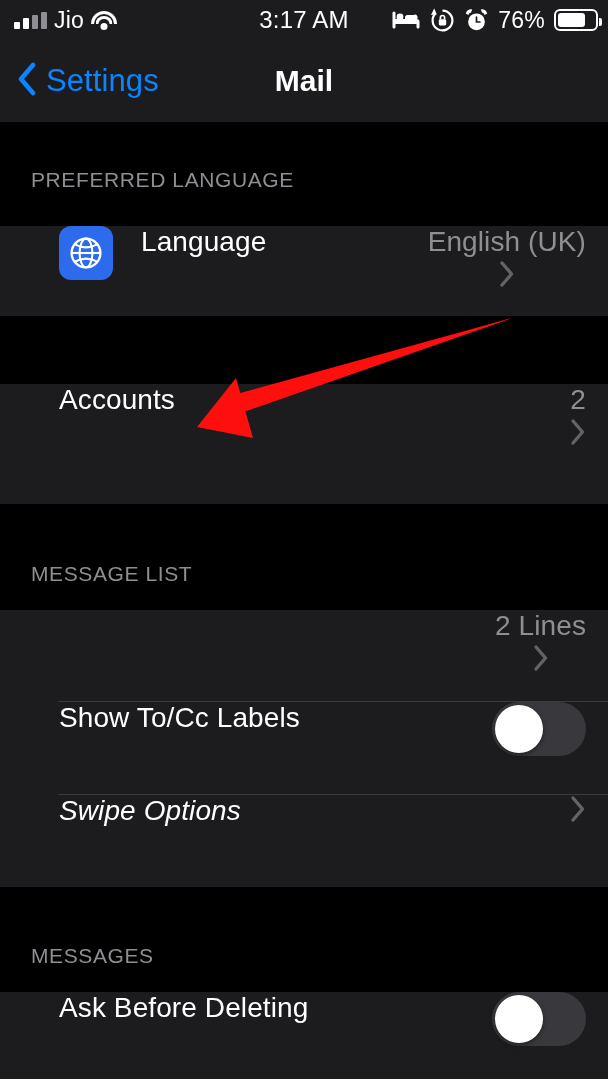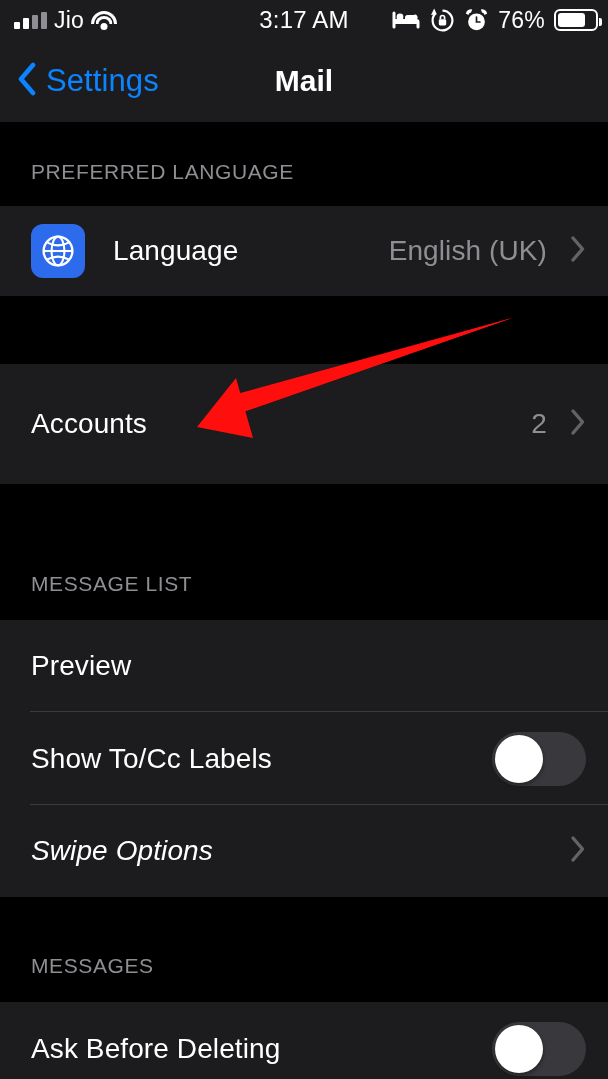--- a/index.html
+++ b/index.html
@@ -55,25 +55,25 @@
   
   #content{ position:absolute; top:122px; left:0; width:608px; bottom:0; background:#000; }
 
   .section-header{
     color:#8e8e93; font-size:21px; letter-spacing:.6px;
     padding-left:31px; display:flex; align-items:flex-end;
   }
   .group{ background:#1c1c1e; }
 
   .cell{
-    position:relative; display:flex; align-items:center;
-    padding-left:31px; padding-right:22px; background:#1c1c1e;
+    position:relative; display:flex; align-items:flex-start;
+    padding-left:31px; padding-right:22px; background:#1c1c1e;margin-left:28px;
   }
   .cell .label{ font-size:28px; color:#fff; letter-spacing:.1px; }
-  .cell .right{ margin-left:auto; display:flex; align-items:center; gap:23px; }
+  .cell .right{ margin-left:auto; display:flex; align-items:center; gap:2px;flex-direction:column; }
   .cell .value{ font-size:28px; color:#8e8e93; letter-spacing:.1px; }
   .chev{ width:16px; height:28px; flex:none; }
 
   .sep{ position:absolute; left:30px; right:0; bottom:0; height:1px; background:#3a3a3c; }
 
   .app-icon{
     width:54px; height:54px; border-radius:12px; background:#2c6beb;
     display:flex; align-items:center; justify-content:center; margin-right:28px; flex:none;
   }
 
@@ -148,21 +148,21 @@
         <path fill="none" stroke="#0a84ff" stroke-width="4.6" stroke-linecap="round" stroke-linejoin="round" d="M17 3 L5 17 L17 31"></path>
       </svg>
     </span>
     <span id="back-label">Settings</span>
   </div>
   <div id="nav-title">Mail</div>
 </div>
 
 <div id="content">
 
-  <div class="section-header" style="height:84px; padding-bottom:22px;">PREFERRED LANGUAGE</div>
+  <div class="section-header" style="height:104px; padding-bottom:34px;">PREFERRED LANGUAGE</div>
 
   <div class="group">
     <div class="cell" style="height:90px;">
       <div class="app-icon">
         <svg width="38" height="38" viewBox="0 0 38 38">
           <circle cx="19" cy="19" r="14.4" fill="none" stroke="#fff" stroke-width="2.3"></circle>
           <ellipse cx="19" cy="19" rx="6.4" ry="14.4" fill="none" stroke="#fff" stroke-width="2.1"></ellipse>
           <line x1="4.6" y1="19" x2="33.4" y2="19" stroke="#fff" stroke-width="2.1"></line>
           <path d="M8.4 10.6 a23 23 0 0 0 21.2 0" fill="none" stroke="#fff" stroke-width="2.1"></path>
           <path d="M8.4 27.4 a23 23 0 0 1 21.2 0" fill="none" stroke="#fff" stroke-width="2.1"></path>
@@ -189,25 +189,32 @@
         <span class="value">2</span>
         <span>
           <svg class="chev" viewBox="0 0 16 28">
             <path fill="none" stroke="#636366" stroke-width="3.4" stroke-linecap="round" stroke-linejoin="round" d="M3 3 L12.5 14 L3 25"></path>
           </svg>
         </span>
       </span>
     </div>
   </div>
 
-  <div class="section-header" style="height:136px; padding-bottom:24px;">MESSAGE LIST</div>
+  <div class="section-header" style="height:106px; padding-bottom:24px;">MESSAGE LIST</div>
 
   <div class="group">
     <div class="cell" style="height:92px;">
-      <span class="label">Preview</span>
+      <span class="right">
+        <span class="value">2 Lines</span>
+        <span>
+          <svg class="chev" viewBox="0 0 16 28">
+            <path fill="none" stroke="#636366" stroke-width="3.4" stroke-linecap="round" stroke-linejoin="round" d="M3 3 L12.5 14 L3 25"></path>
+          </svg>
+        </span>
+      </span>
       <div class="sep"></div>
     </div>
 
     <div class="cell" style="height:93px;">
       <span class="label">Show To/Cc Labels</span>
       <span class="right">
         <span class="toggle">
           <span class="knob"></span>
         </span>
       </span>

